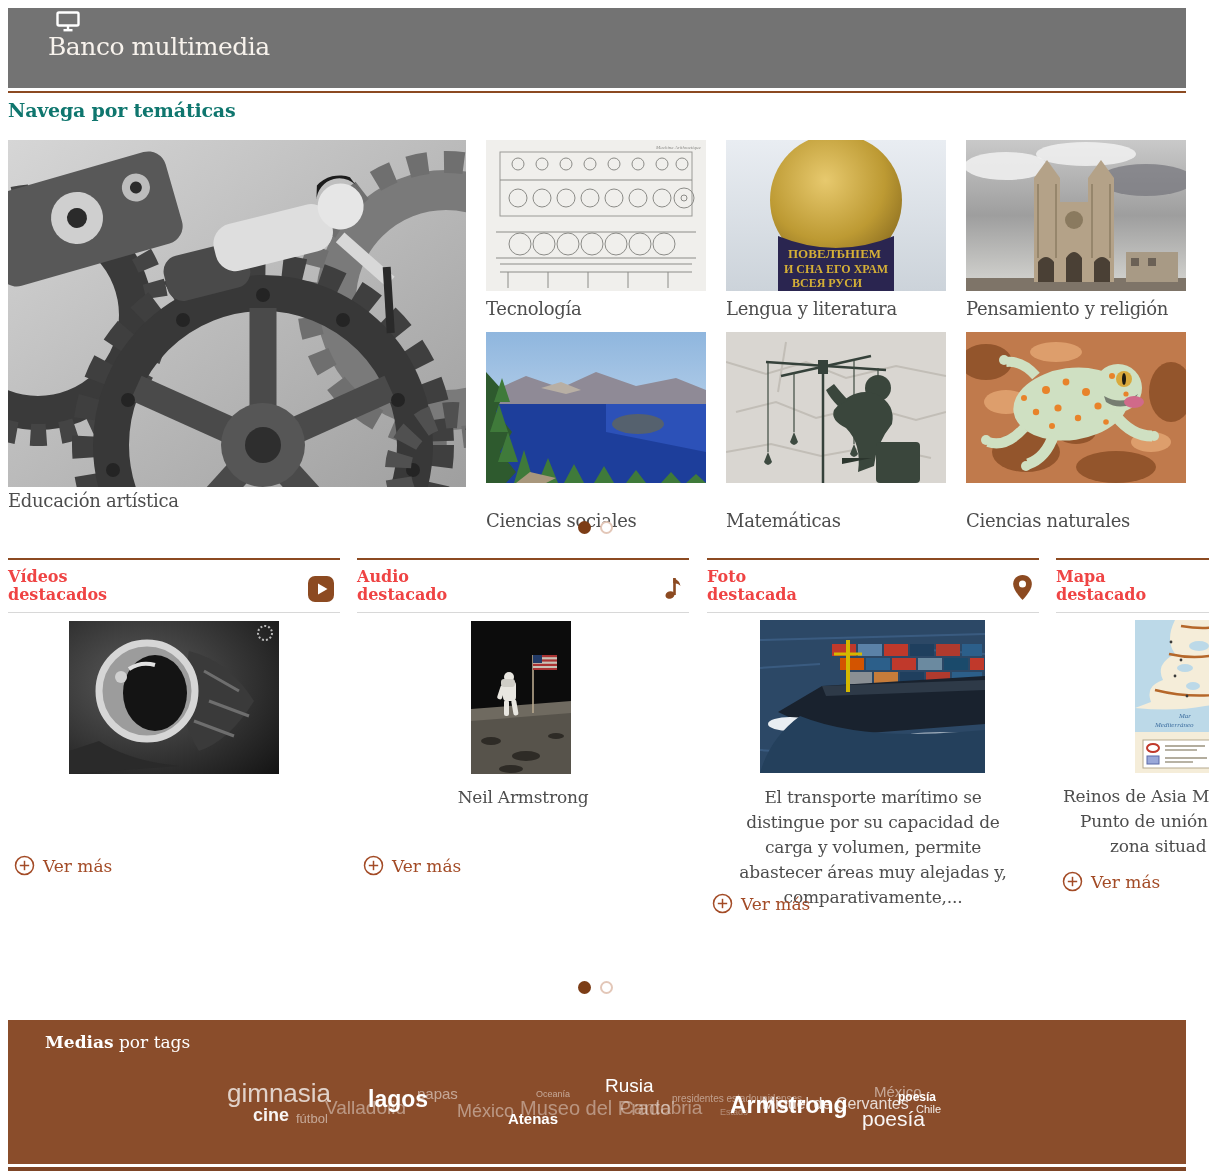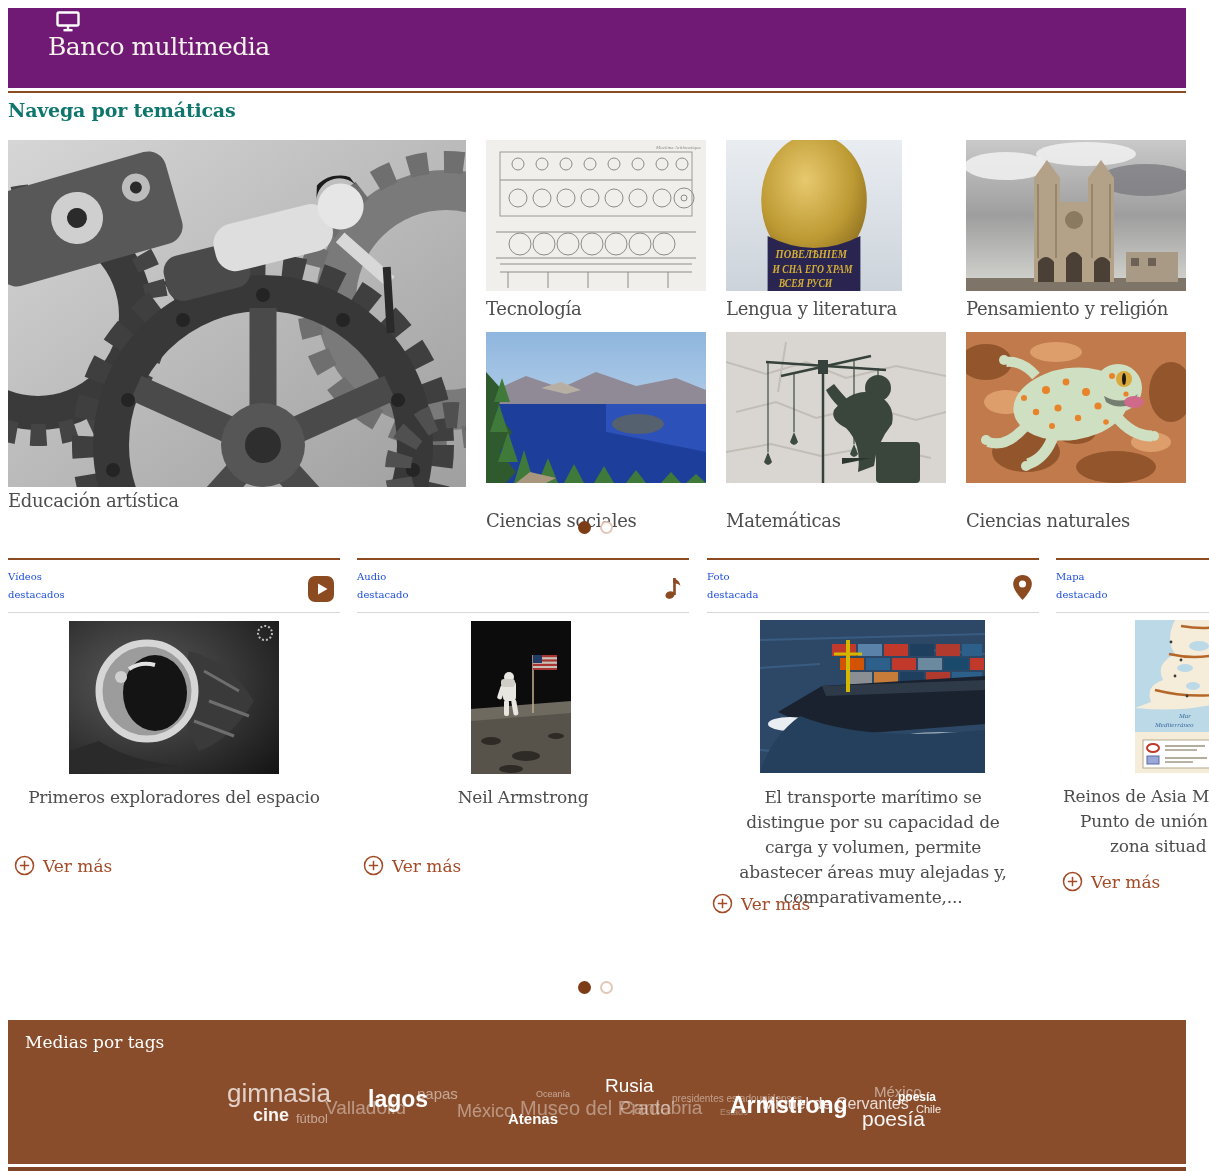--- a/index.html
+++ b/index.html
@@ -1,51 +1,51 @@
 <!DOCTYPE html>
 <html><head>
 <meta charset="utf-8">
 <style>
   html,body{margin:0;padding:0;background:#fff;}
   #page{position:relative;width:1209px;height:1171px;overflow:hidden;background:#fff;
         font-family:"DejaVu Serif","Liberation Serif",serif;}
   .abs{position:absolute;}
 
   
-  .header-bar{left:8px;top:8px;width:1178px;height:80px;background:#701a75;text-decoration:underline;}
+  .header-bar{left:8px;top:8px;width:1178px;height:80px;background:#737373;text-decoration:underline;}
   .monitor-icon{left:56px;top:11px;width:24px;height:21px;}
   .top-rule{left:8px;top:91px;width:1178px;height:2px;background:#8c4a21;}
   .section-heading{left:8px;top:99px;font-size:19px;font-weight:700;color:#0f766e;letter-spacing:-0.2px;}
 
   
   .tile{overflow:hidden;background:#eee;}
   .tile svg{display:block;width:100%;height:100%;}
   .tile-label{font-size:18px;color:#4d4d4d;letter-spacing:-0.3px;white-space:nowrap;text-align:right;}
 
   
   .dot{width:13px;height:13px;border-radius:50%;}
   .dot-active{background:#7c3d16;}
   .dot-inactive{background:#fff;border:2px solid #e3c7b8;box-sizing:border-box;}
 
   
   .col-rule-top{height:2px;background:#8c4a21;}
   .col-rule-bottom{height:1px;background:#d8d8d8;}
-  .col-title{font-size:10px;line-height:18px;font-weight:400;color:#1d4ed8;}
+  .col-title{font-size:16px;line-height:18px;font-weight:700;color:#ef4444;}
   .col-icon{width:26px;height:26px;}
   .thumb{overflow:hidden;background:#ddd;}
   .thumb svg{display:block;width:100%;height:100%;}
   .fcaption{font-size:17px;line-height:25px;color:#4d4d4d;text-align:center;letter-spacing:-0.2px;}
   .map-line{font-size:17px;color:#4d4d4d;white-space:nowrap;letter-spacing:-0.2px;}
   .vermas{display:flex;align-items:center;gap:8px;color:#a34b26;font-size:17px;cursor:pointer;}
   .vermas svg{width:21px;height:21px;flex:0 0 auto;}
 
   
   .footer{left:8px;top:1020px;width:1178px;height:144px;background:#8a4d2b;}
   .footer-title{position:absolute;left:17px;top:12px;color:#fff;font-size:17px;}
-  .footer-title b{font-weight:400;}
+  .footer-title b{font-weight:700;margin-left:20px;}
   .tag{position:absolute;font-family:"Liberation Sans","DejaVu Sans",sans-serif;color:#fff;
        white-space:nowrap;line-height:1;cursor:pointer;}
   .bottom-strip{left:8px;top:1167px;width:1178px;height:4px;background:#7e4526;}
 </style>
 </head>
 <body>
 
 <div id="page">
 
   <div class="abs header-bar">
@@ -162,21 +162,21 @@
           <line x1="62" y1="132" x2="62" y2="148"></line>
         <line x1="102" y1="132" x2="102" y2="148"></line>
           <line x1="142" y1="132" x2="142" y2="148"></line>
           <line x1="182" y1="132" x2="182" y2="148"></line>
       </g>
       <text x="170" y="9" font-size="5" fill="#8c8c88" font-family="serif" font-style="italic">Machine Arithmetique</text>
     </svg>
   </div>
   <div class="abs tile-label" style="left:486px;top:298px;">Tecnología</div>
 
-  <div class="abs tile" style="left:726px;top:140px;width:176px;height:151px;font-style:italic;">
+  <div class="abs tile" style="left:726px;top:140px;width:220px;height:151px;">
     <svg viewBox="0 0 220 151" preserveAspectRatio="none">
       <defs>
         <linearGradient id="sky1" x1="0" y1="0" x2="0" y2="1">
           <stop offset="0" stop-color="#e9edf2"></stop>
             <stop offset="1" stop-color="#ccd3da"></stop>
           </linearGradient>
         <radialGradient id="dome" cx="0.42" cy="0.35" r="0.75">
           <stop offset="0" stop-color="#e7c96e"></stop>
             <stop offset="0.6" stop-color="#bd9a33"></stop>
             <stop offset="1" stop-color="#84671e"></stop>
@@ -416,21 +416,20 @@
       <path d="M135 50 L170 70 M140 80 L180 95 M125 100 L165 115" stroke="#6e6e6e" stroke-width="3" fill="none"></path>
       <circle cx="78" cy="70" r="48" fill="#9c9c9c"></circle>
       <circle cx="78" cy="70" r="48" fill="none" stroke="#d6d6d6" stroke-width="7"></circle>
       <ellipse cx="86" cy="72" rx="32" ry="38" fill="#141414"></ellipse>
       <path d="M60 48 Q72 40 86 44" stroke="#e2e2e2" stroke-width="4" fill="none"></path>
       <circle cx="52" cy="56" r="6" fill="#d0d0d0"></circle>
       <circle cx="196" cy="12" r="7" fill="none" stroke="#bbb" stroke-width="2" stroke-dasharray="2 2"></circle>
       <path d="M30 120 Q60 140 110 145 L0 153 L0 130 Z" fill="#2a2a2a"></path>
     </svg>
   </div>
-  <div class="abs fcaption" style="left:8px;top:785px;width:332px;">Primeros exploradores del espacio</div>
   <div class="abs vermas" style="left:14px;top:855px;">
     <svg viewBox="0 0 21 21">
       <circle cx="10.5" cy="10.5" r="9" fill="none" stroke="#a34b26" stroke-width="1.5"></circle>
       <line x1="10.5" y1="5.8" x2="10.5" y2="15.2" stroke="#a34b26" stroke-width="1.5"></line>
       <line x1="5.8" y1="10.5" x2="15.2" y2="10.5" stroke="#a34b26" stroke-width="1.5"></line>
     </svg>
     <span>Ver más</span>
   </div>
 
   <div class="abs thumb" style="left:471px;top:621px;width:100px;height:153px;">

